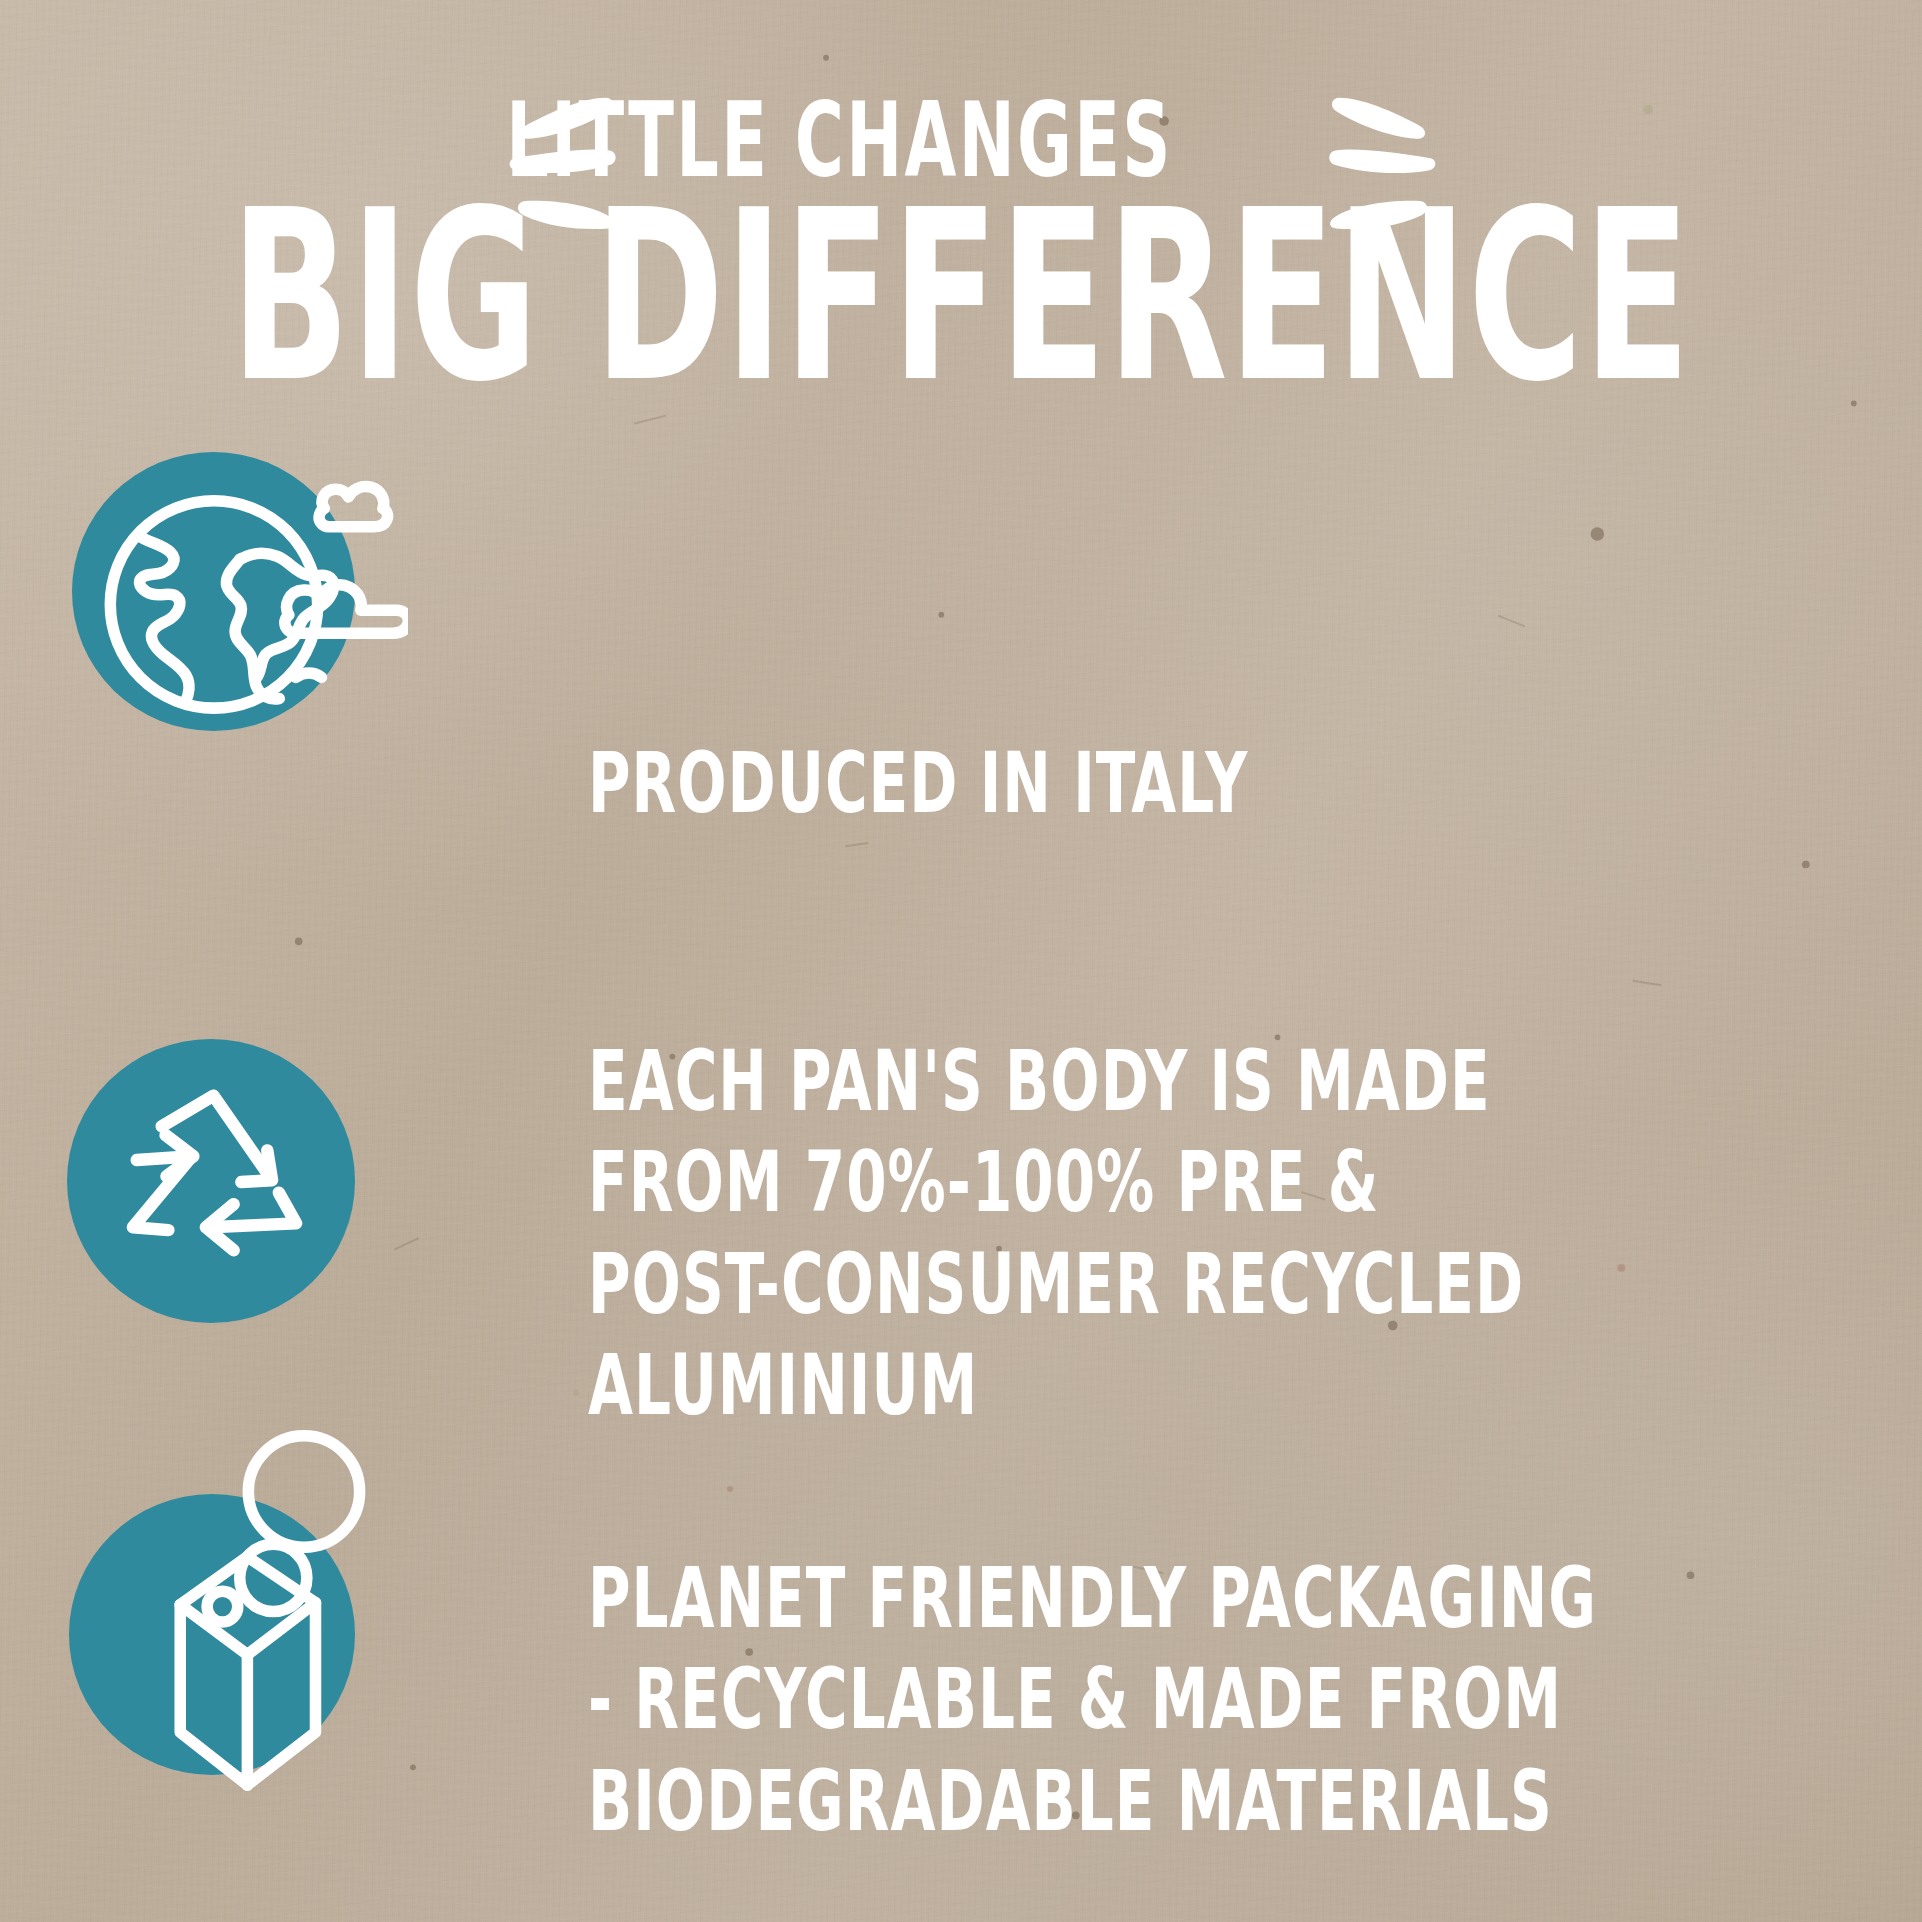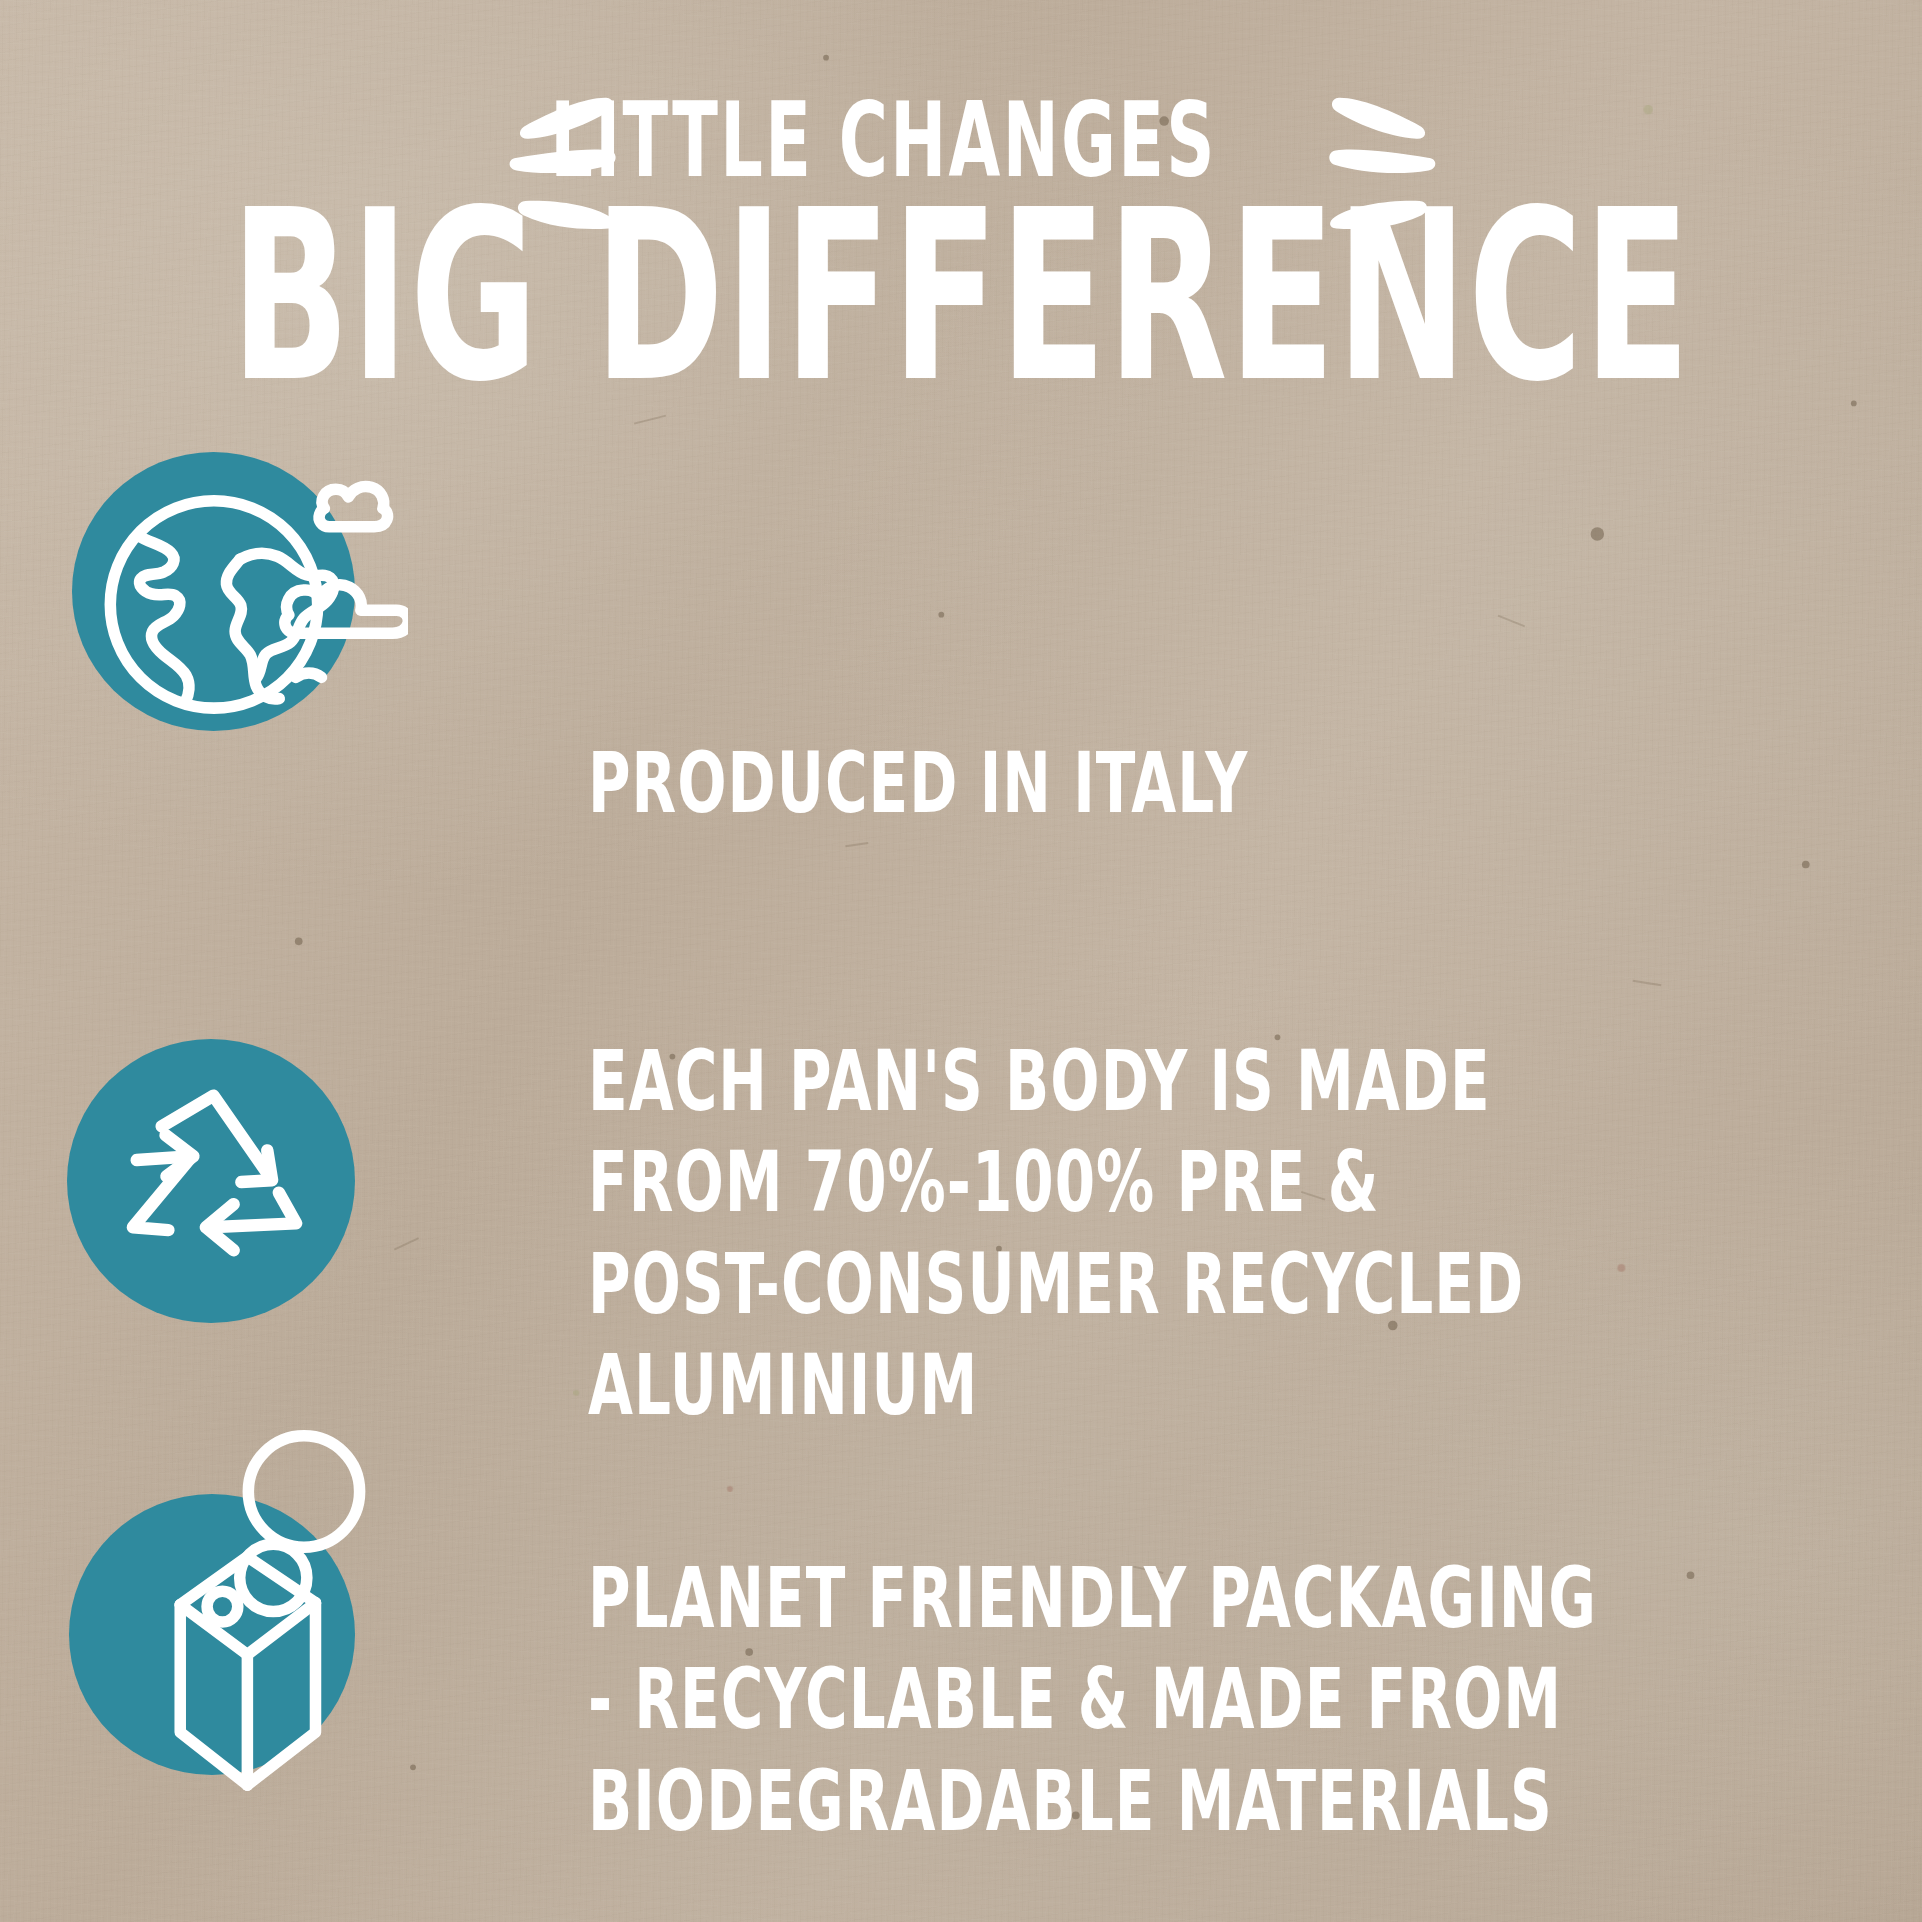--- a/index.html
+++ b/index.html
@@ -63,21 +63,20 @@
   }
   .kicker-row {
     position: absolute;
     left: 0;
     top: 96px;
     width: 1680px;
     display: flex;
     align-items: flex-end;
     justify-content: center;
     gap: 25px;
-    padding-left: 44px;
   }
   .kicker-text {
     color: #ffffff;
     font-size: 93px;
     line-height: 0.95;
     font-weight: 700;
     letter-spacing: 2.9px;
     font-family: "DejaVu Sans Condensed", "Liberation Sans Narrow", "Liberation Sans", sans-serif;
     transform: scaleX(0.80) scaleY(1.12);
     transform-origin: center;

